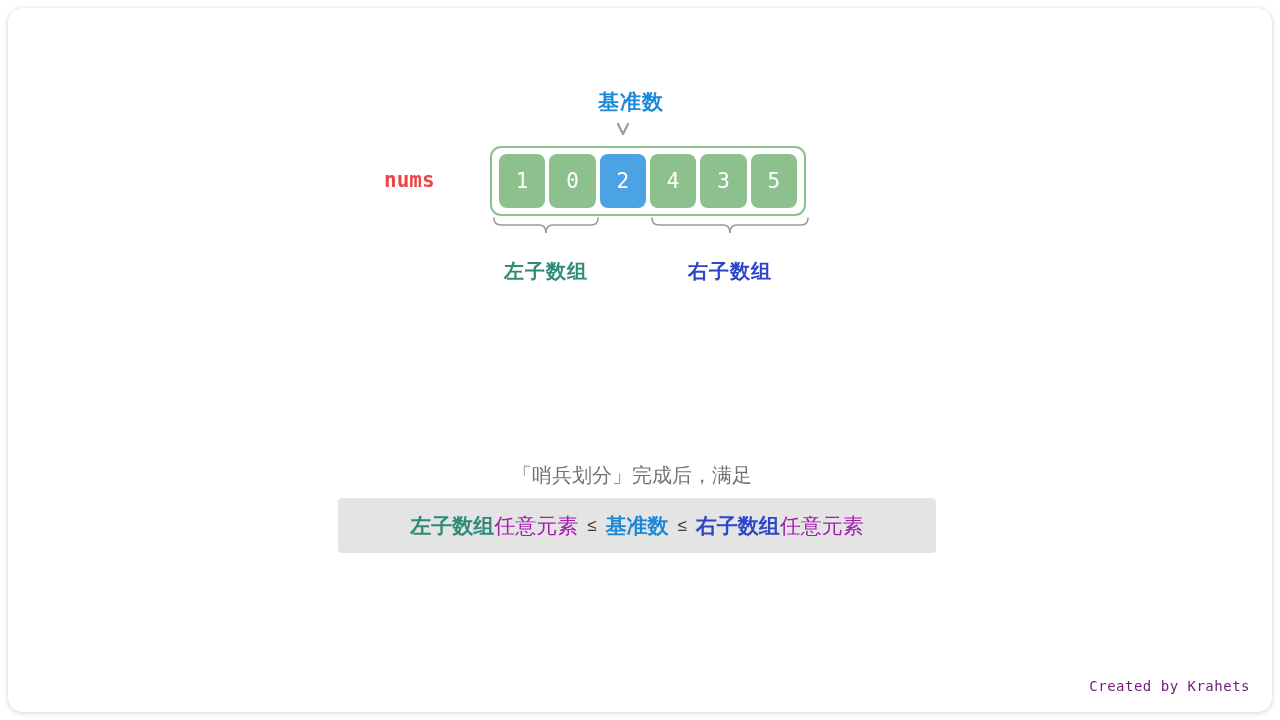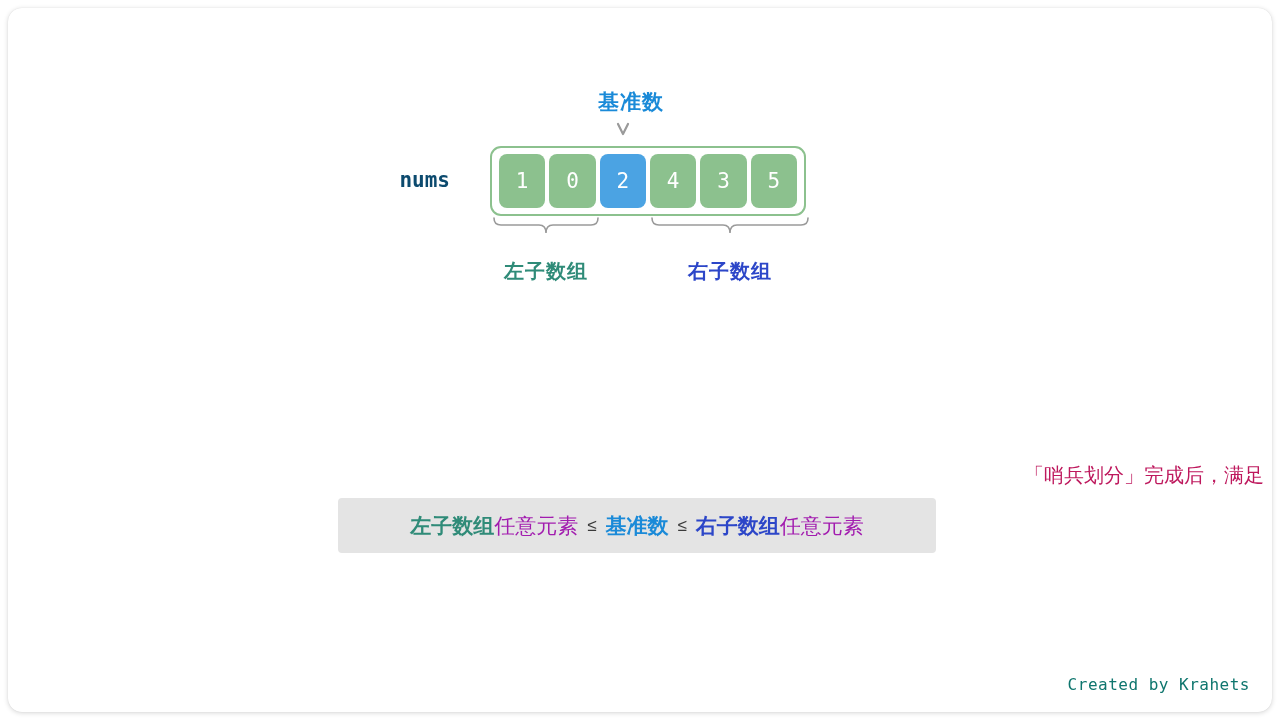--- a/index.html
+++ b/index.html
@@ -49,28 +49,27 @@
   .pivot-arrow {
     position: absolute;
     left: 608px;
     top: 112px;
     width: 14px;
     height: 20px;
   }
 
   .nums-label {
     position: absolute;
-    left: 384px;
+    left: 376px;
     top: 160px;
     width: 58px;
-    text-align: right;
     font-family: "DejaVu Sans Mono", "Liberation Mono", monospace;
     font-size: 21px;
     font-weight: bold;
-    color: #0c4a6e;
+    color: #ef4444;
   }
 
   #array-outline {
     position: absolute;
     left: 482px;
     top: 138px;
     width: 316px;
     height: 70px;
     box-sizing: border-box;
     border: 2px solid #8cc18e;
@@ -115,23 +114,23 @@
   }
   #label-left  { left: 468px; width: 140px; color: #2f8b78; }
   #label-right { left: 642px; width: 160px; color: #2c46c8; }
 
   
   .caption {
     position: absolute;
     left: 0;
     top: 454px;
     width: 1264px;
-    text-align: right;
+    text-align: center;
     font-size: 20px;
-    color: #be185d;
+    color: #737373;
   }
   .caption > span { position: relative; left: -8px; }
 
   #formula-box {
     position: absolute;
     left: 330px;
     top: 490px;
     width: 598px;
     height: 55px;
     background: #e4e4e4;
@@ -147,22 +146,22 @@
   .f-pivot { color: #1a8ad8; font-weight: bold; }
   .f-right { color: #2c46c8; font-weight: bold; }
   .f-plain { color: #a21caf; }
   .f-op    { color: #3a3a3a; padding: 0 9px; font-size: 17px; }
 
   #watermark {
     position: absolute;
     right: 22px;
     bottom: 18px;
     font-family: "DejaVu Sans Mono", "Liberation Mono", monospace;
-    font-size: 16px;
-    color: #0f766e;
+    font-size: 14px;
+    color: #701a75;
     letter-spacing: 0.5px;
   }
 </style>
 </head>
 <body>
 
 <div id="card">
 
   <div id="diagram">
 

